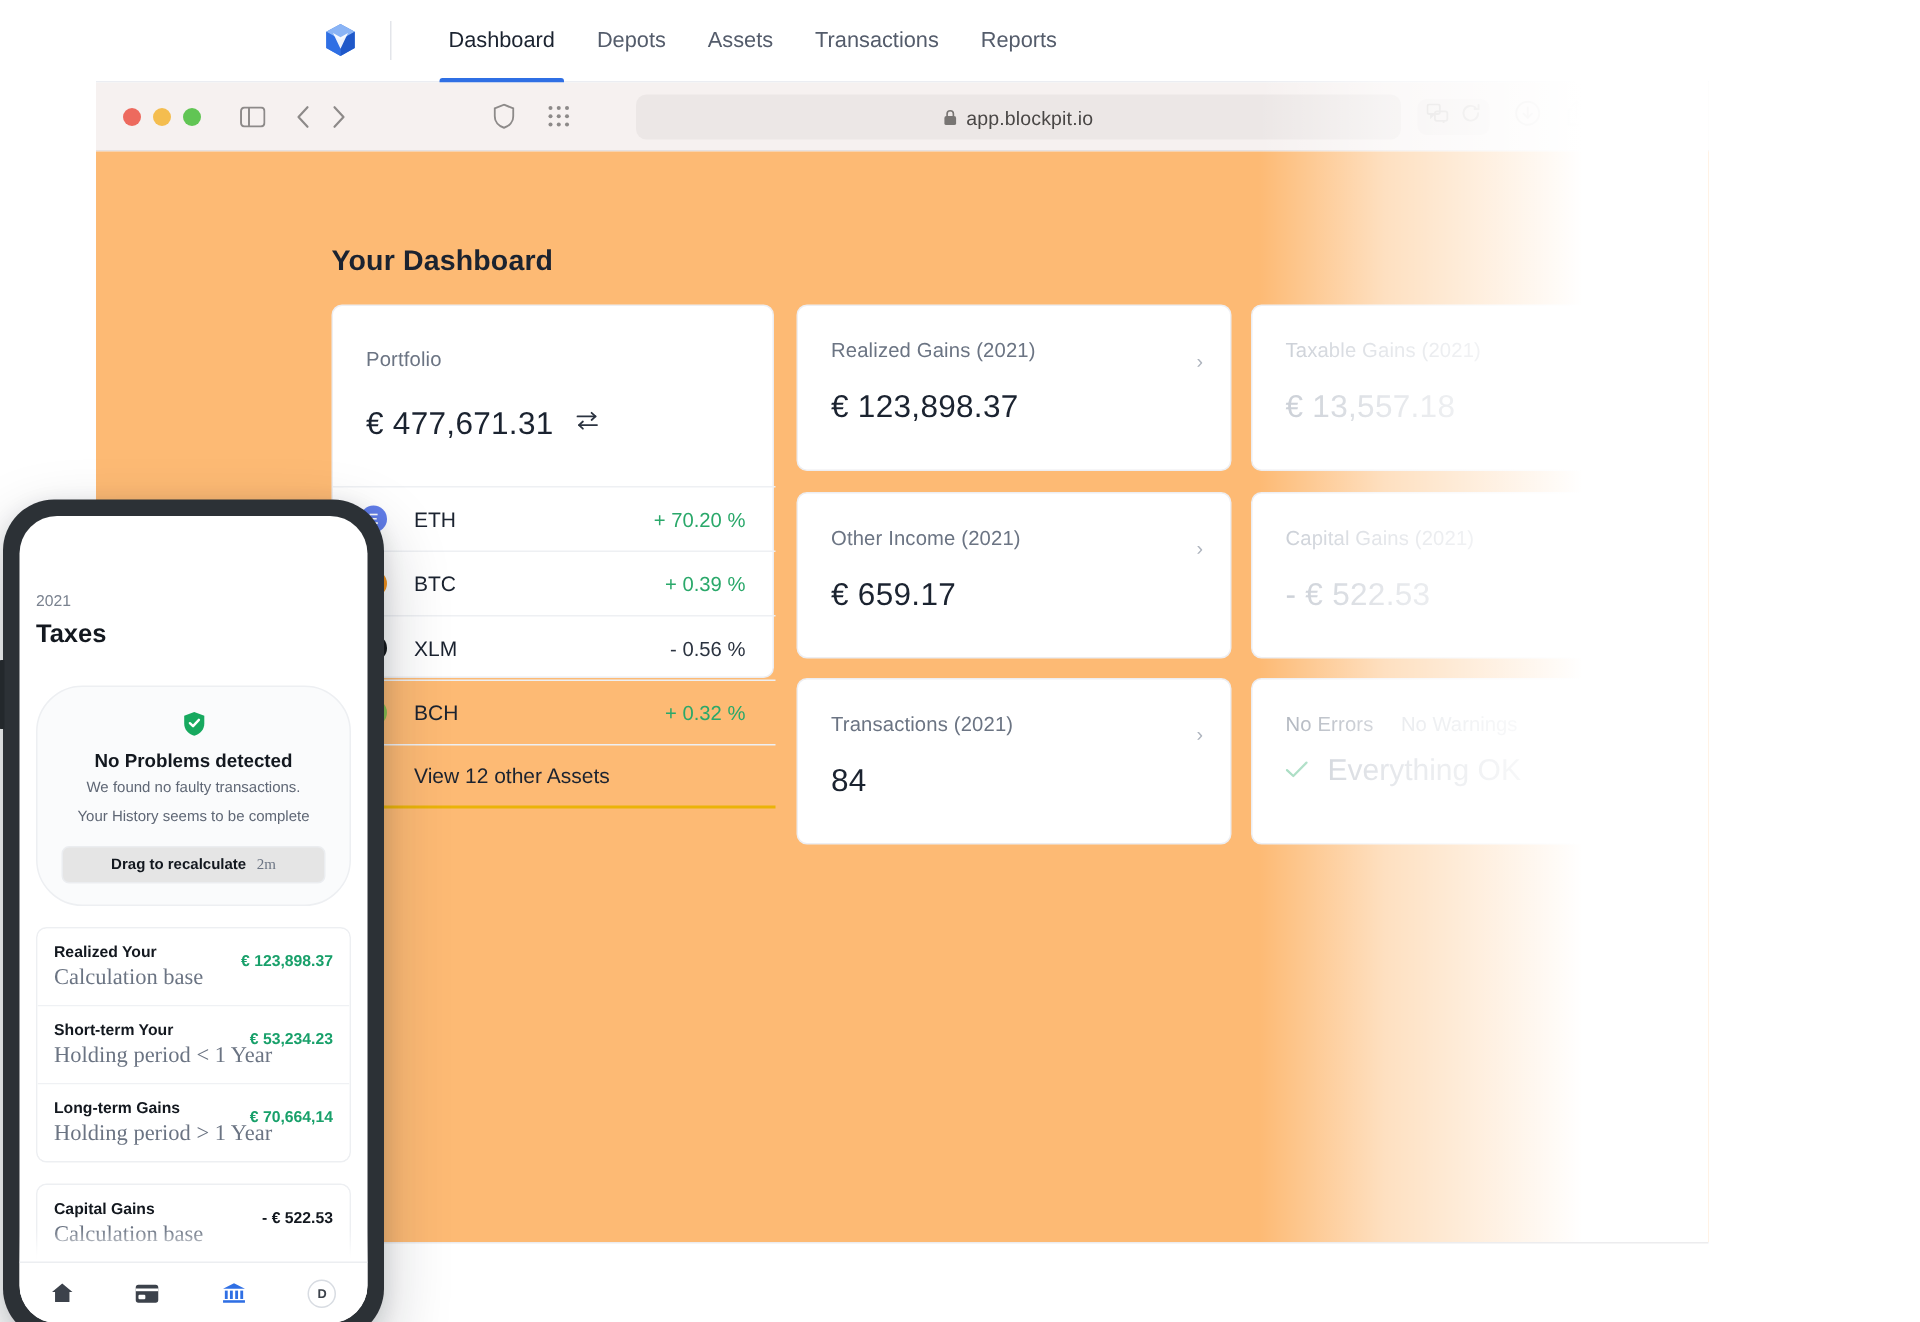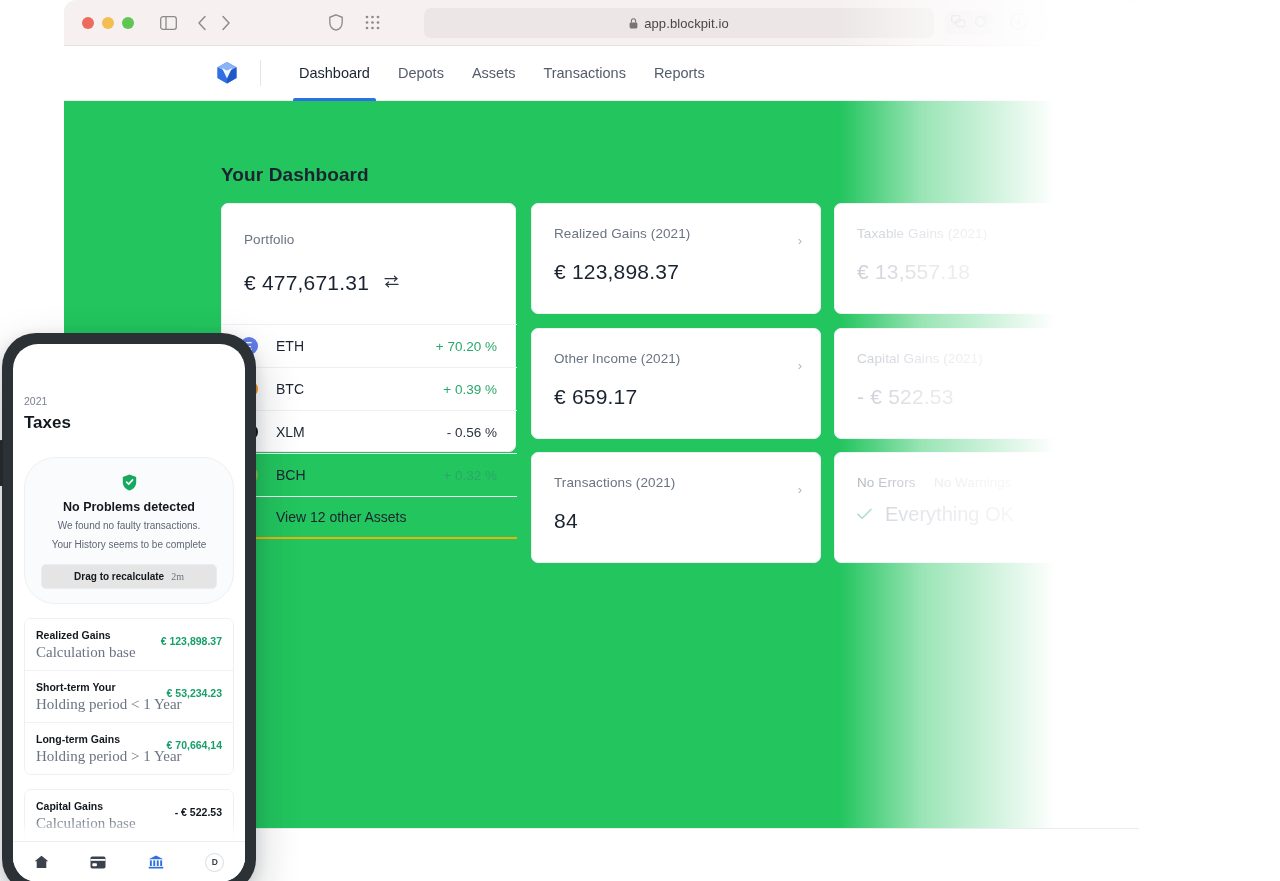--- a/index.html
+++ b/index.html
@@ -64,21 +64,21 @@
     white-space:nowrap;
   }
   .nav-link.active{ color:#1b2330; font-weight:500; }
   .nav-link.active::after{
     content:""; position:absolute; left:8px; right:8px; bottom:0; height:3px;
     background:#2f6fe4; border-radius:2px 2px 0 0;
   }
 
   
   #page-body{
-    position:relative; height:727px; background:#22c55e;
+    position:relative; height:727px; background:#fdba74;
   }
   #page-title{
     position:absolute; left:157px; top:63px;
     font-size:19px; font-weight:600; color:#1b2330; letter-spacing:.1px;
   }
 
   
   .card{
     position:absolute; background:#ffffff;
     border:1px solid #edeef2; border-radius:7px;
@@ -197,20 +197,50 @@
   #phone-content-fade{
     position:absolute; left:0; bottom:41px; width:232px; height:22px;
     background:linear-gradient(to bottom, rgba(255,255,255,0), #ffffff);
     pointer-events:none;
   }
 </style>
 </head>
 <body>
 
 <div id="browser-window">
+
+  <div id="app-nav">
+    <div id="brand-logo">
+      <svg width="22" height="24" viewBox="0 0 22 24" fill="none">
+        <path d="M11 1 L20.5 6.2 V17 L11 22.4 L1.5 17 V6.2 Z" fill="#4a86e8"></path>
+        <path d="M11 1 L20.5 6.2 L11 11.5 L1.5 6.2 Z" fill="#8ab4f5"></path>
+        <path d="M1.5 6.2 L11 11.5 L11 22.4 L1.5 17 Z" fill="#2f6fe4"></path>
+        <path d="M11 11.5 L20.5 6.2 V17 L11 22.4 Z" fill="#1f58c9"></path>
+        <path d="M6 7 L11 9.8 L16 7 L11 17.5 Z" fill="#ffffff" opacity="0.92"></path>
+      </svg>
+    </div>
+    <div id="nav-divider"></div>
+    <div id="nav-links">
+      <div class="nav-link active">
+          <span>Dashboard</span>
+        </div>
+      <div class="nav-link">
+          <span>Depots</span>
+        </div>
+      <div class="nav-link">
+          <span>Assets</span>
+        </div>
+      <div class="nav-link">
+          <span>Transactions</span>
+        </div>
+      <div class="nav-link">
+          <span>Reports</span>
+        </div>
+    </div>
+  </div>
 
   <div id="browser-toolbar">
     <div class="traffic">
       <div class="dot red"></div>
       <div class="dot yellow"></div>
       <div class="dot green"></div>
     </div>
 
     <div class="tb-icon" id="sidebar-toggle">
       <svg width="17" height="14" viewBox="0 0 17 14" fill="none" stroke="currentColor" stroke-width="1.3">
@@ -298,50 +328,20 @@
       </span>
       <span class="tb-right-icon">
         <svg width="16" height="15" viewBox="0 0 16 15" fill="none" stroke="currentColor" stroke-width="1.25">
           <rect x="0.7" y="3.2" width="10.6" height="10.6" rx="1.8"></rect>
             <path d="M4.2 3.2 V2.2 A1.5 1.5 0 0 1 5.7 0.7 H13.5 A1.5 1.5 0 0 1 15 2.2 V10 A1.5 1.5 0 0 1 13.5 11.5 H12.2"></path>
         </svg>
       </span>
     </div>
   </div>
 
-  <div id="app-nav">
-    <div id="brand-logo">
-      <svg width="22" height="24" viewBox="0 0 22 24" fill="none">
-        <path d="M11 1 L20.5 6.2 V17 L11 22.4 L1.5 17 V6.2 Z" fill="#4a86e8"></path>
-        <path d="M11 1 L20.5 6.2 L11 11.5 L1.5 6.2 Z" fill="#8ab4f5"></path>
-        <path d="M1.5 6.2 L11 11.5 L11 22.4 L1.5 17 Z" fill="#2f6fe4"></path>
-        <path d="M11 11.5 L20.5 6.2 V17 L11 22.4 Z" fill="#1f58c9"></path>
-        <path d="M6 7 L11 9.8 L16 7 L11 17.5 Z" fill="#ffffff" opacity="0.92"></path>
-      </svg>
-    </div>
-    <div id="nav-divider"></div>
-    <div id="nav-links">
-      <div class="nav-link active">
-          <span>Dashboard</span>
-        </div>
-      <div class="nav-link">
-          <span>Depots</span>
-        </div>
-      <div class="nav-link">
-          <span>Assets</span>
-        </div>
-      <div class="nav-link">
-          <span>Transactions</span>
-        </div>
-      <div class="nav-link">
-          <span>Reports</span>
-        </div>
-    </div>
-  </div>
-
   <div id="page-body">
 
     <div id="page-title">Your Dashboard</div>
 
     <div class="card" id="portfolio-card">
       <div id="portfolio-label" class="card-label">Portfolio</div>
       <div id="portfolio-value-row">
         <span class="card-value">€ 477,671.31</span>
         <span id="swap-icon">
           <svg width="15" height="13" viewBox="0 0 15 13" fill="none" stroke="currentColor" stroke-width="1.2" stroke-linecap="round" stroke-linejoin="round">
@@ -444,21 +444,21 @@
         <div class="phone-status-sub">We found no faulty transactions.</div>
         <div class="phone-status-sub">Your History seems to be complete</div>
         <div id="recalc-button">
           <span id="recalc-label">Drag to recalculate</span>
           <span id="recalc-time">2m</span>
         </div>
       </div>
 
       <div class="phone-group">
         <div class="phone-item">
-          <div class="phone-item-title">Realized Gains</div>
+          <div class="phone-item-title">Realized Your</div>
           <div class="phone-item-sub">Calculation base</div>
           <div class="phone-item-amount amt-green">€ 123,898.37</div>
         </div>
         <div class="phone-item">
           <div class="phone-item-title">Short-term Your</div>
           <div class="phone-item-sub">Holding period &lt; 1 Year</div>
           <div class="phone-item-amount amt-green">€ 53,234.23</div>
         </div>
         <div class="phone-item">
           <div class="phone-item-title">Long-term Gains</div>

